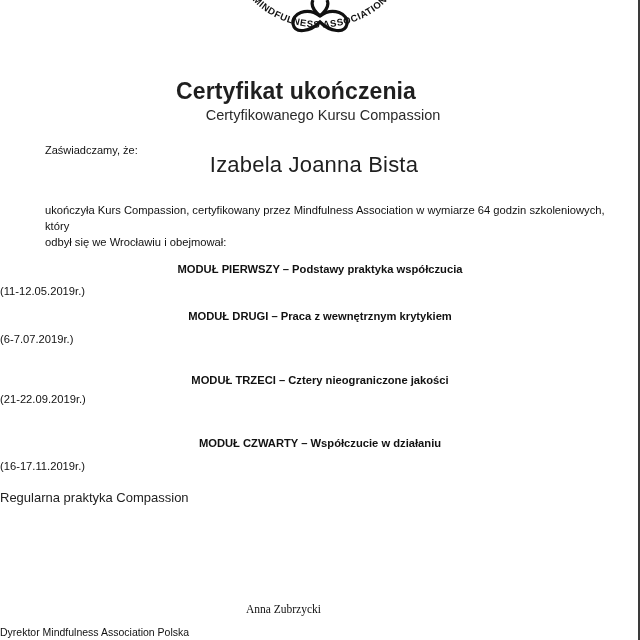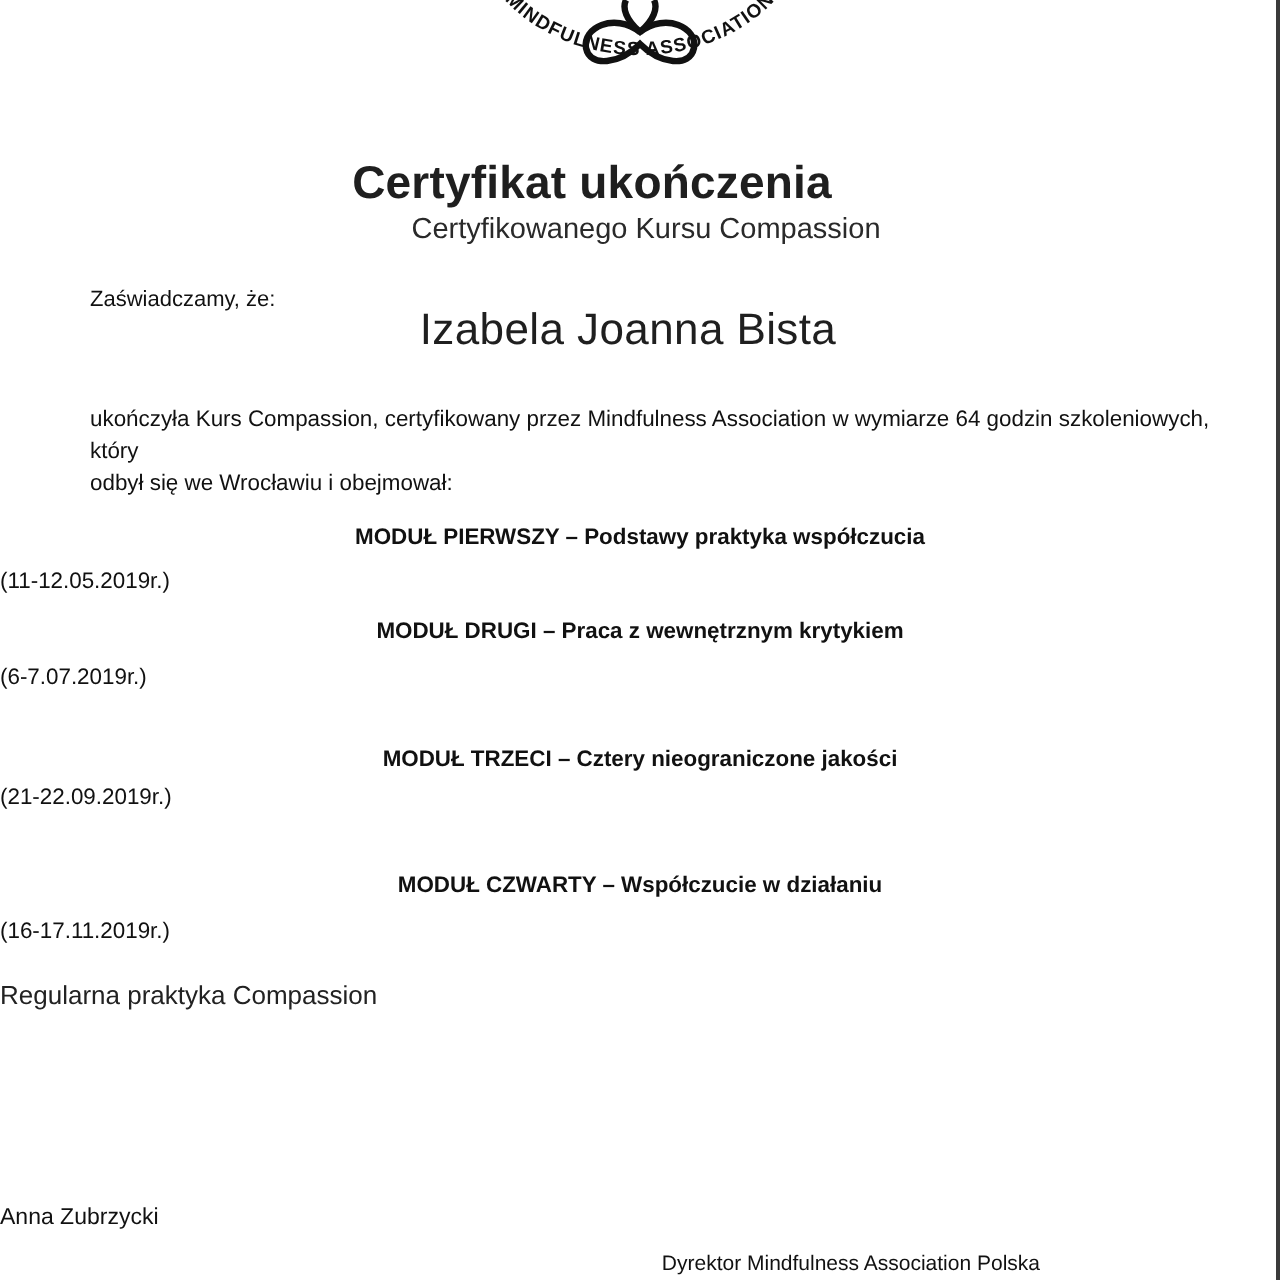--- a/index.html
+++ b/index.html
@@ -113,28 +113,30 @@
       top: 514px;
       text-align: center;
       font-size: 11.2px;
       font-weight: bold;
       color: #111;
     }
     .signer-name {
       position: absolute;
       left: 0; width: 567px;
       top: 603px;
+      text-align: center;
       font-size: 11.5px;
       color: #111;
+      font-family: Liberation Serif, serif;
     }
     .signer-role {
       position: absolute;
       left: 0; width: 520px;
       top: 626px;
-      text-align: right;
+      text-align: left;
       font-size: 10.5px;
       color: #111;
     }
   </style>
 </head>
 <body>
 
 <div class="page">
 
   <div class="logo">

